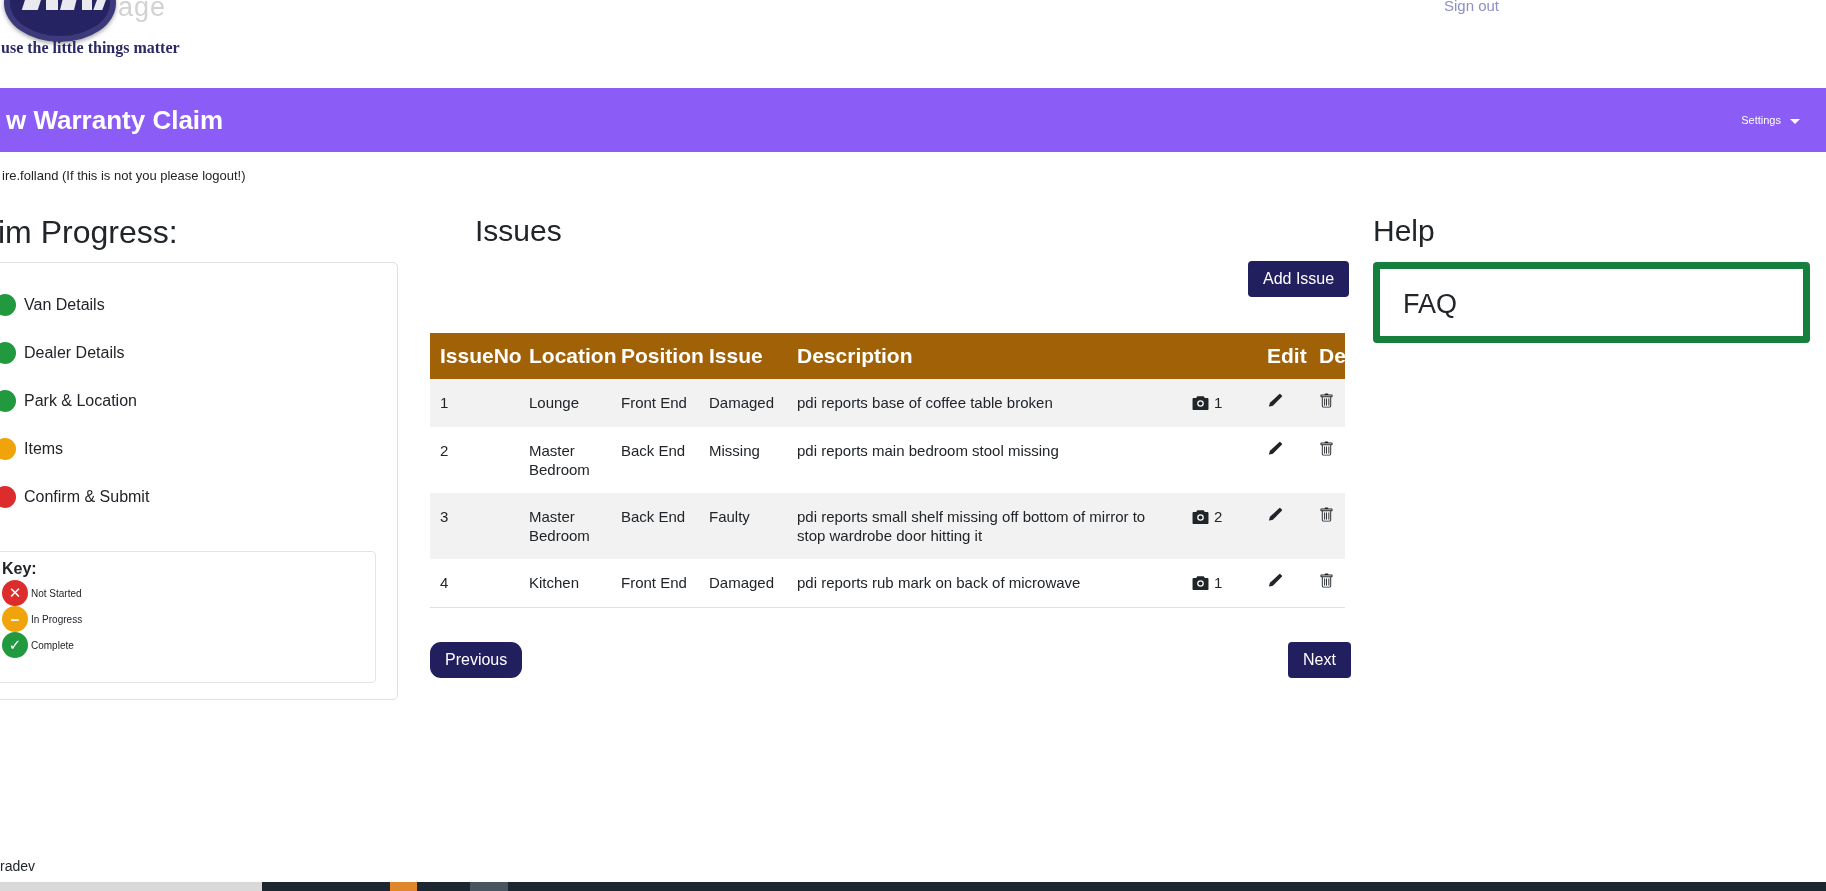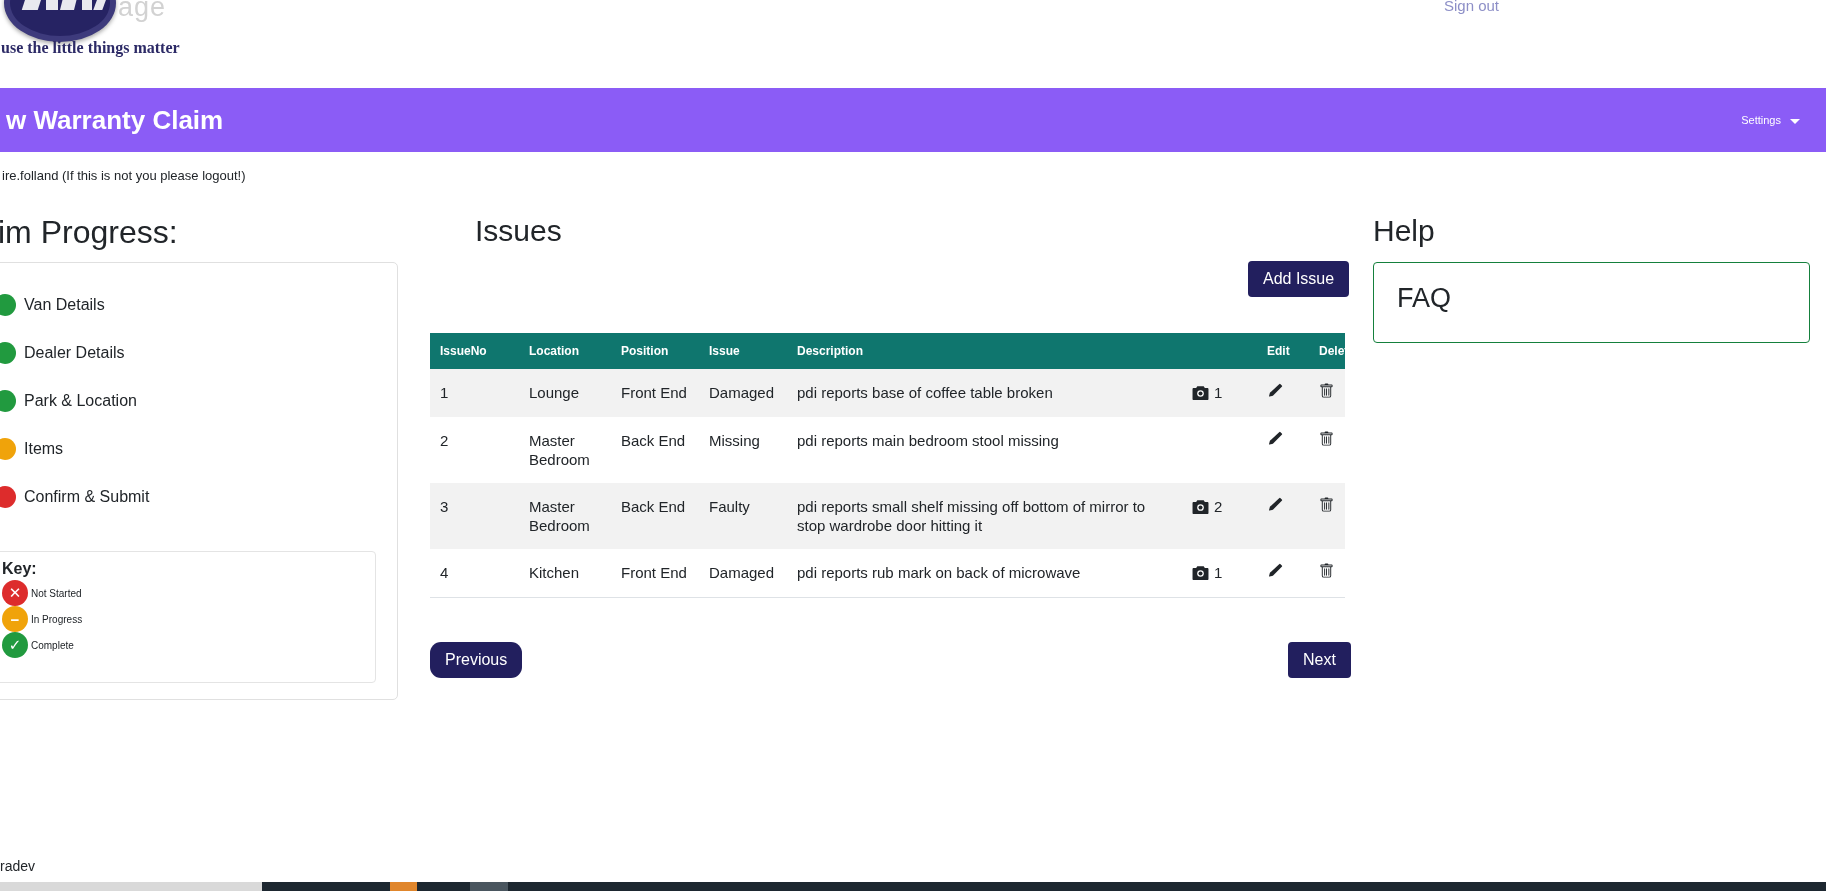--- a/index.html
+++ b/index.html
@@ -53,36 +53,36 @@
 
   
   .issues-heading { position:absolute; left:430px; top:214px; font-size:30px;margin-left:45px; }
   .btn { background:#221f5e; color:#fff; border:none; border-radius:4px; height:36px;
          font-size:16px; font-family:inherit; padding:0 15px; cursor:pointer; }
   .add-issue { position:absolute; left:1248px; top:261px; }
   .prev-btn { position:absolute; left:430px; top:642px;border-radius:11px; }
   .next-btn { position:absolute; left:1288px; top:642px; }
 
   table.issues { position:absolute; left:430px; top:333px; width:915px; border-collapse:collapse; table-layout:fixed; }
-  table.issues th { background:#0f766e; color:#fff; text-align:left; font-size:12px; font-weight:bold; padding:11px 10px; }
+  table.issues th { background:#a16207; color:#fff; text-align:left; font-size:21px; font-weight:bold; padding:11px 10px; }
   table.issues td { font-size:15px; padding:14px 10px; vertical-align:top; line-height:19px; }
   table.issues tbody tr:nth-child(odd)  { background:#f2f2f2; }
   table.issues tbody tr:nth-child(even) { background:#fff; }
   table.issues tbody tr:last-child td { border-bottom:1px solid #dee2e6; }
   .col-no{width:89px;} .col-loc{width:92px;} .col-pos{width:88px;} .col-iss{width:88px;}
   .col-desc{width:395px;} .col-cam{width:75px;} .col-edit{width:52px;} .col-del{width:36px;}
   .cam-wrap { white-space:nowrap; }
   .cam-wrap svg { vertical-align:-2px; }
   .cam-count { margin-left:5px; }
   .icon-btn { background:none; border:none; padding:0; cursor:pointer; line-height:1; }
 
   
   .help-heading { position:absolute; left:1373px; top:214px; font-size:30px; }
   .faq-card { position:absolute; left:1373px; top:262px; width:437px; height:81px;
-              border:1px solid #15803d; border-radius:4px; background:#fff; padding:20px 4px 0 23px; }
+              border:7px solid #15803d; border-radius:4px; background:#fff; padding:20px 4px 0 23px; }
   .faq-label { font-size:27px; color:#212529; cursor:pointer; }
 
   
   .footer-text { position:absolute; left:0; top:858px; font-size:14px; }
   .bottom-bar { position:absolute; left:0; top:882px; width:1826px; height:9px; }
   .bottom-bar .seg { position:absolute; top:0; height:9px; }
 </style>
 </head>
 <body>
 

